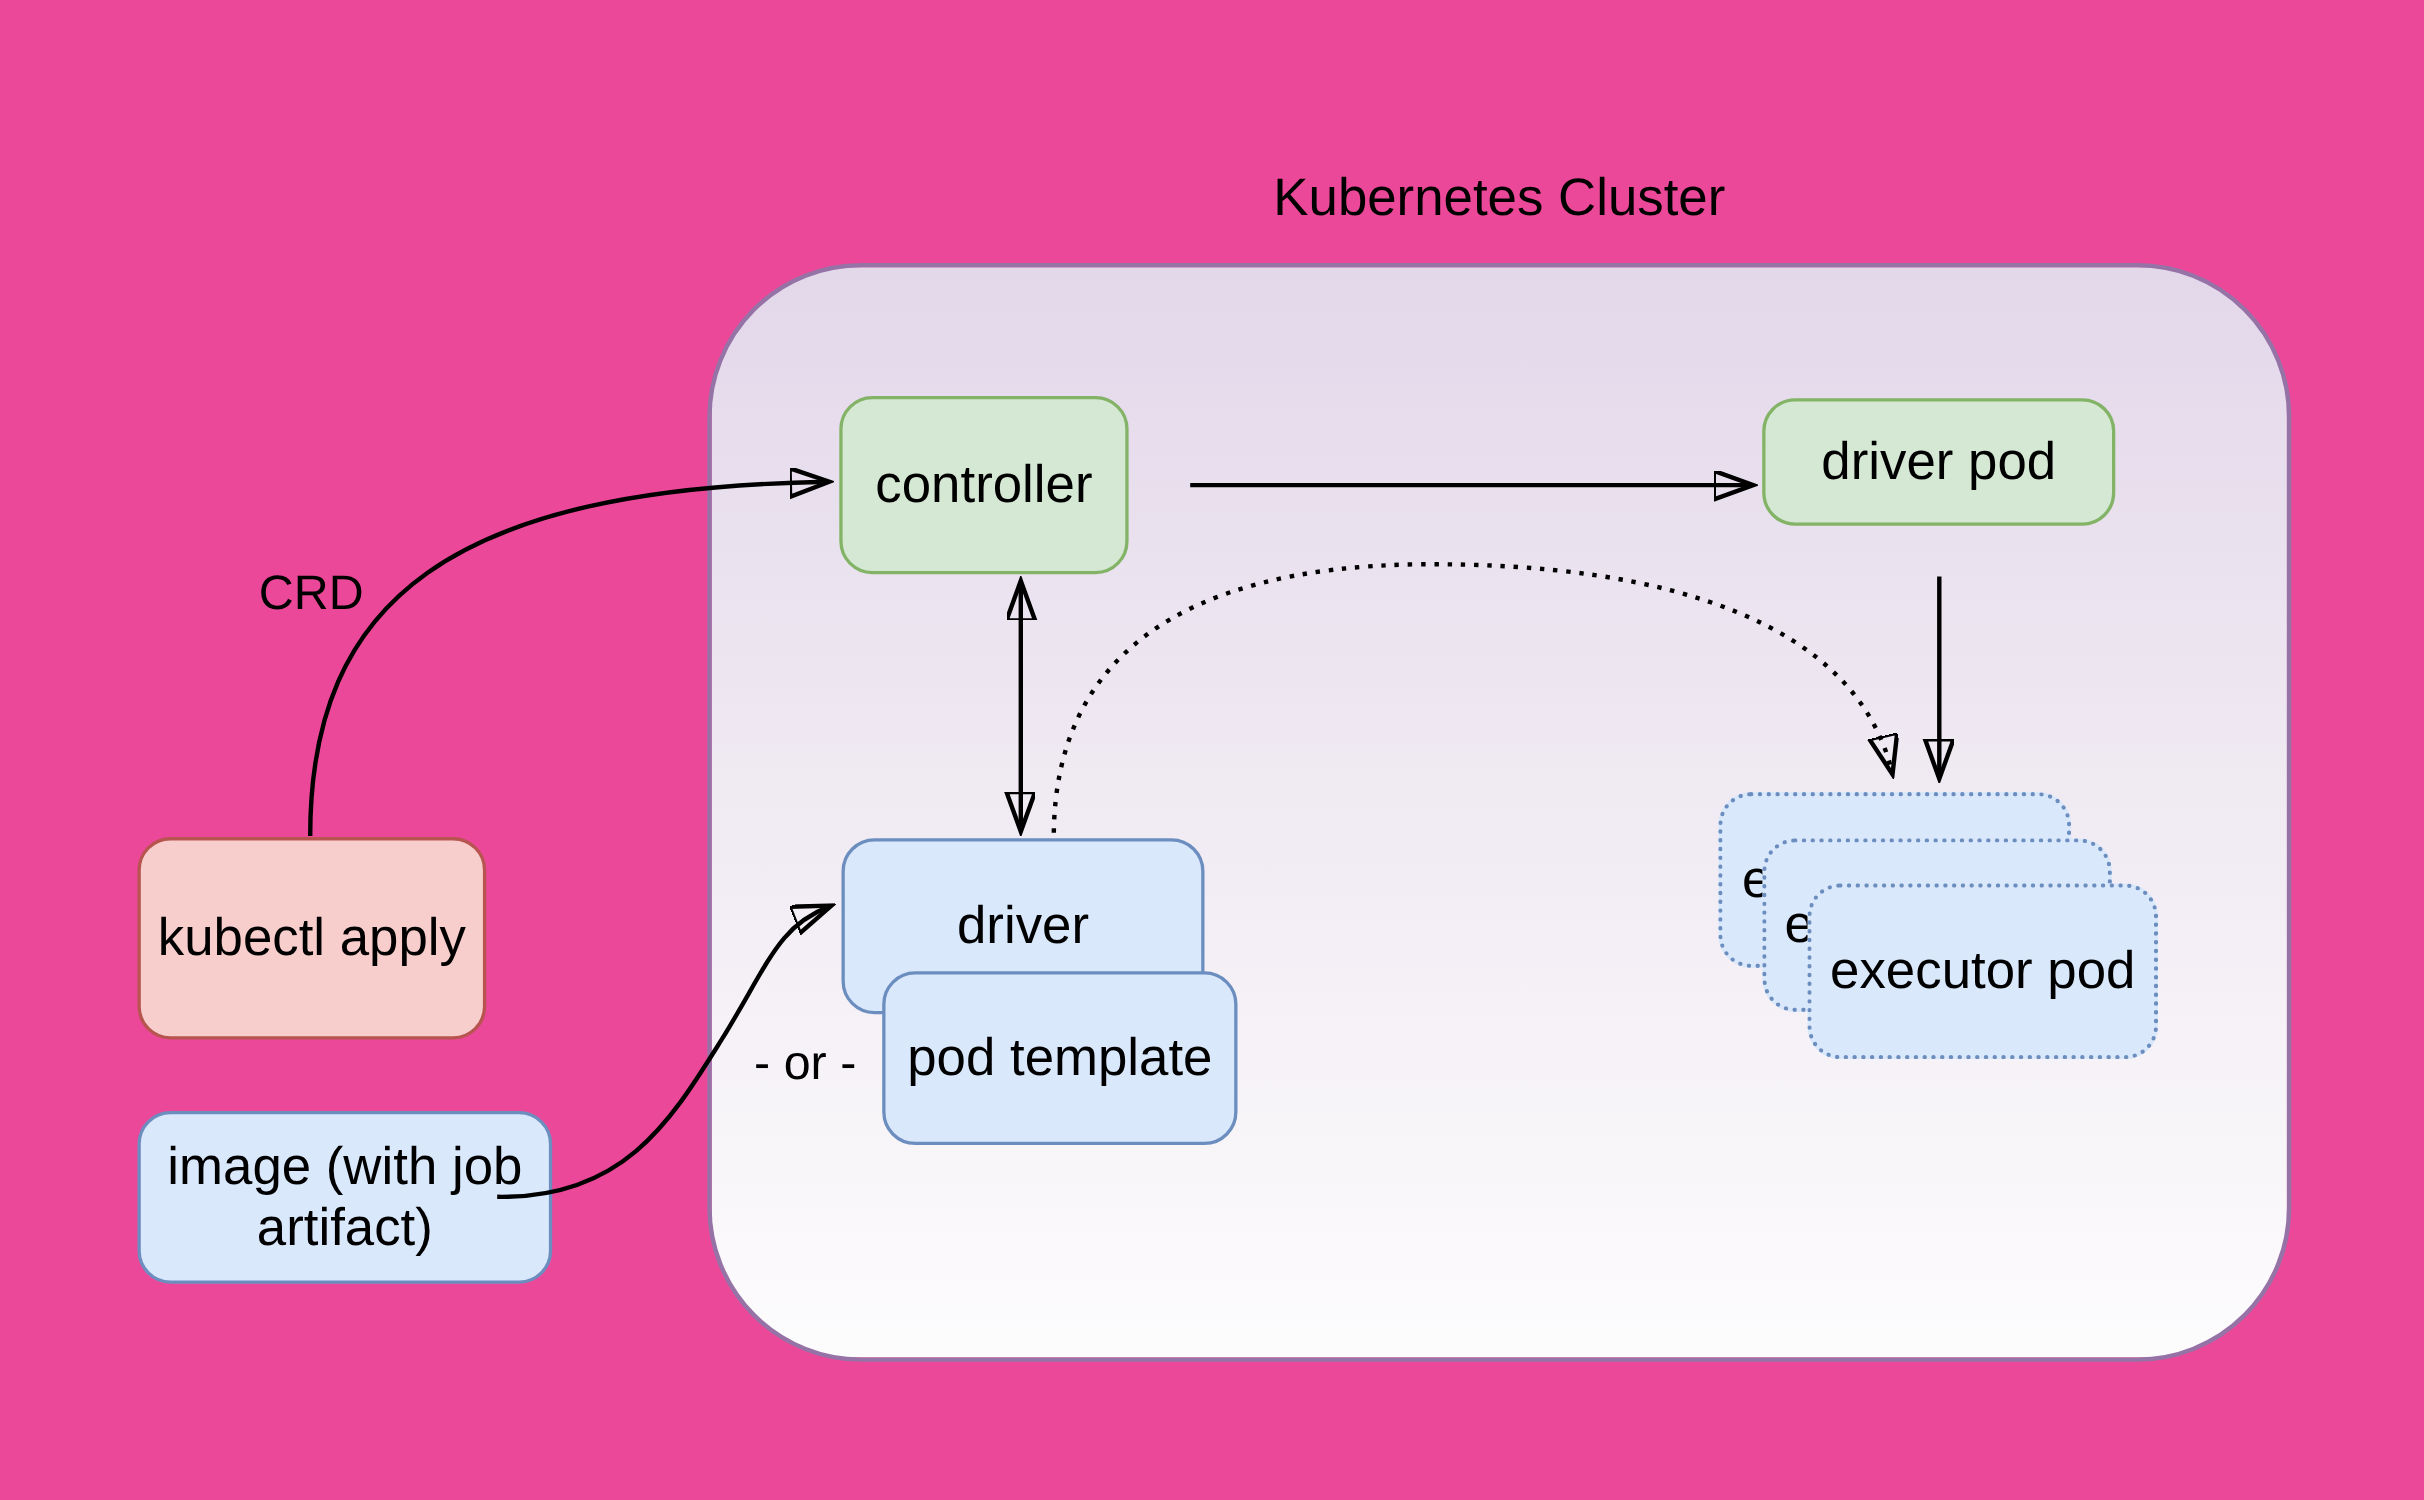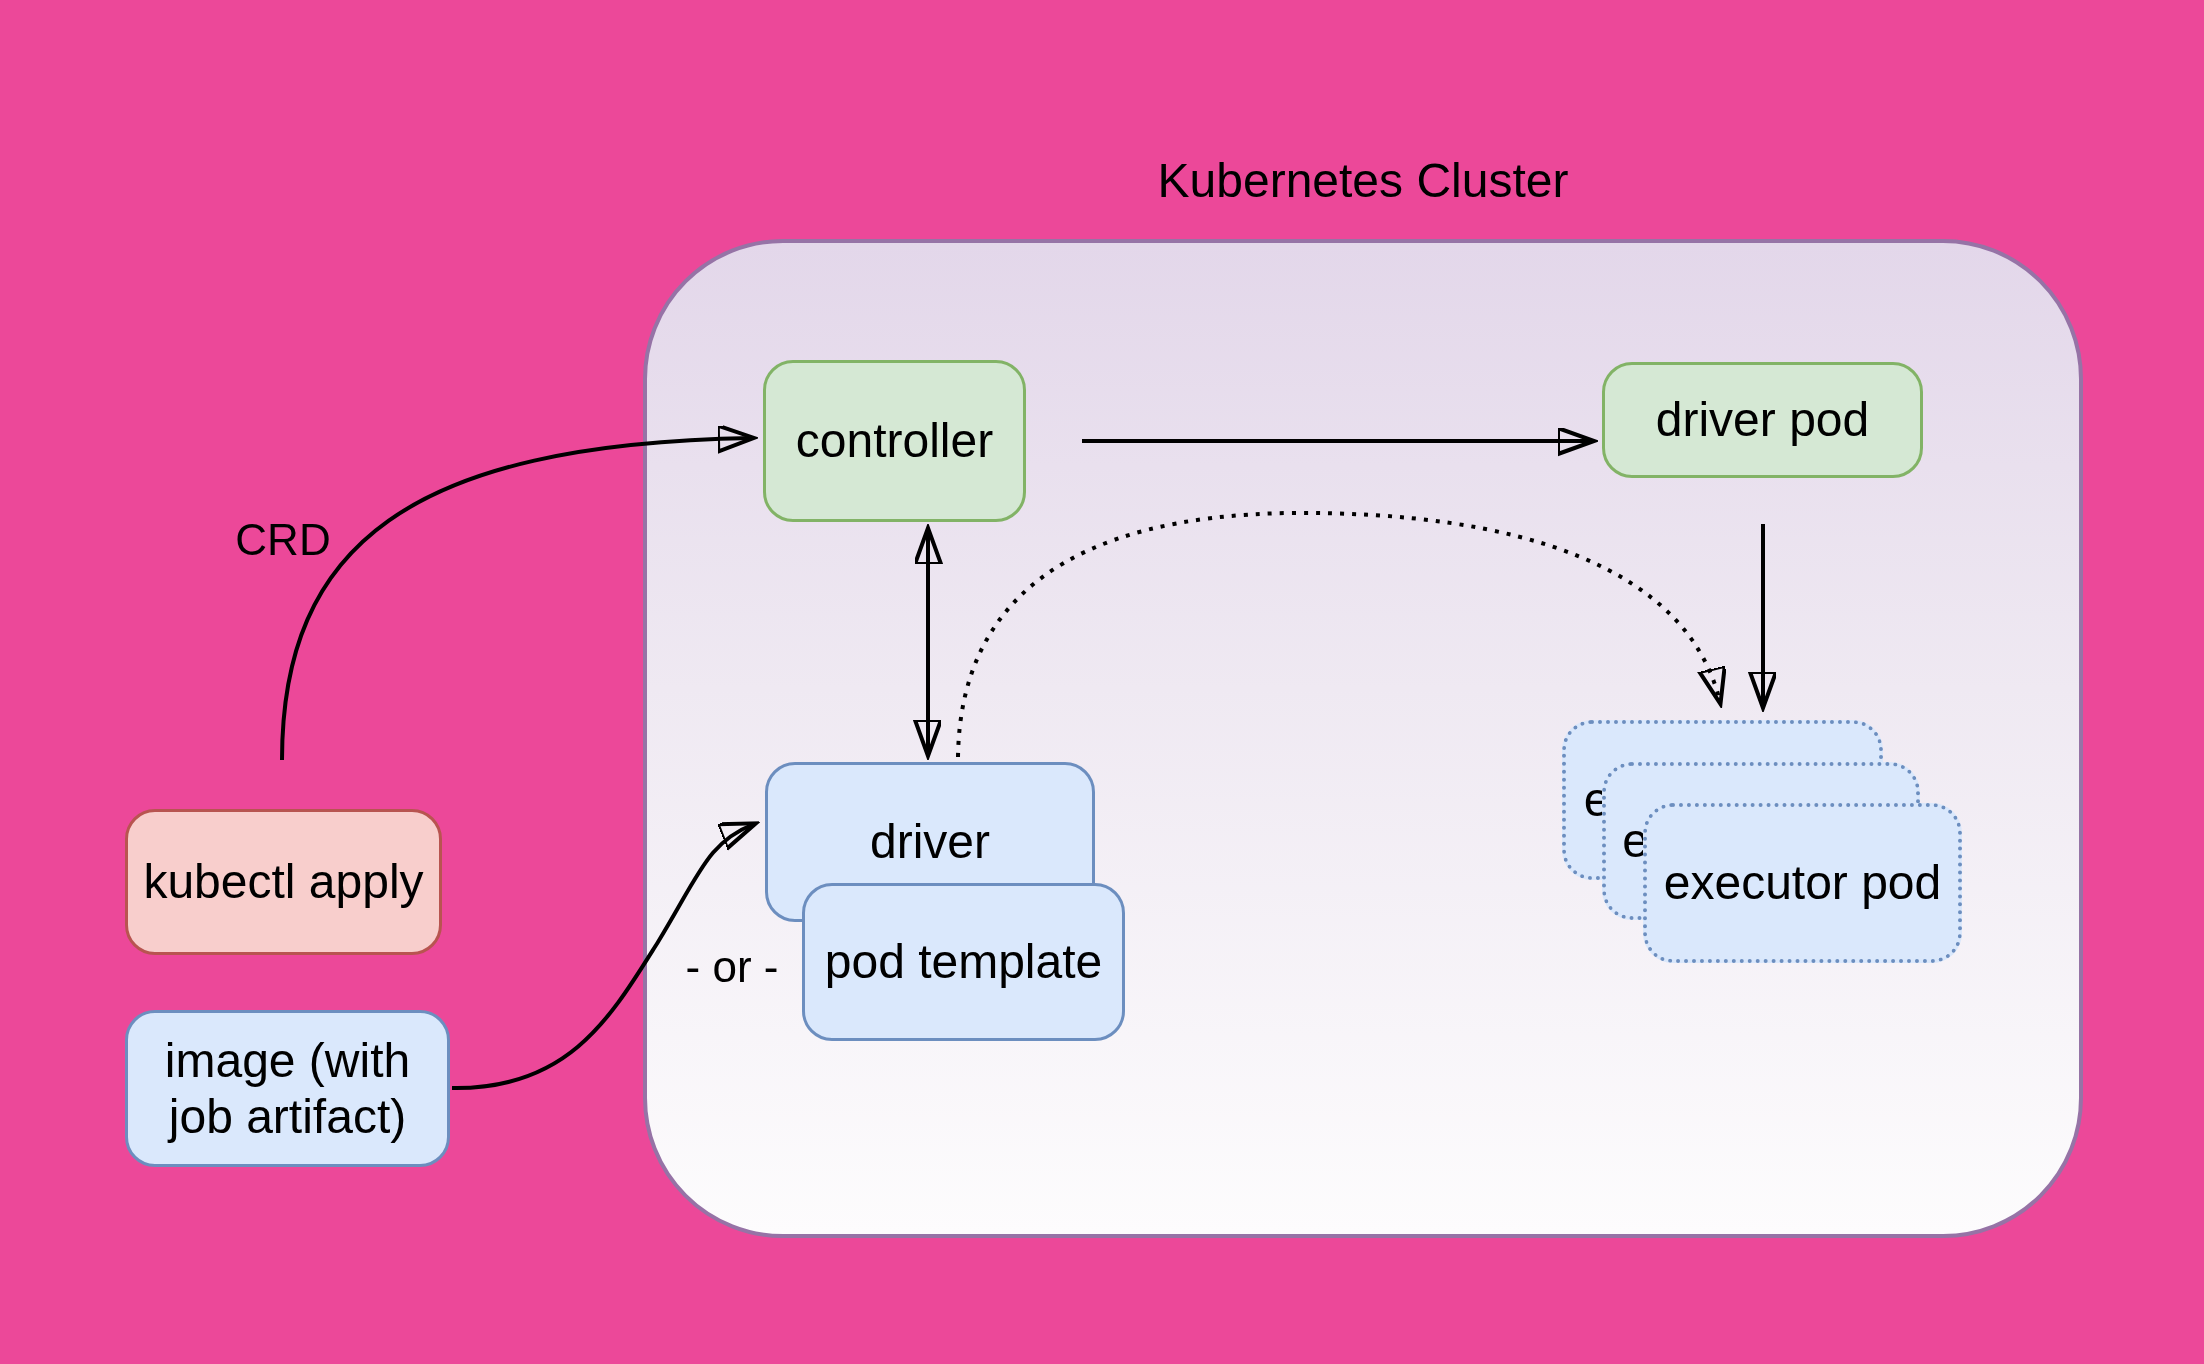--- a/index.html
+++ b/index.html
@@ -45,22 +45,22 @@
     text-align: center;
     font-size: 48px;
     line-height: 1.15;
     padding: 6px 10px;
   }
   .node.green { background: #d5e8d4; border-color: #82b366; }
   .node.blue  { background: #dae8fc; border-color: #6c8ebf; }
   .node.red   { background: #f8cecc; border-color: #b85450; }
   .node.dotted { border-style: dotted; border-width: 4px; }
 
-  #node-kubectl-apply      { left: 125px;  top: 761px;  width: 317px; height: 146px; margin-top: 48px; }
-  #node-image-artifact     { left: 125px;  top: 1010px; width: 325px; height: 157px; }
+  #node-kubectl-apply      { left: 125px;  top: 761px;  width: 317px; height: 184px; }
+  #node-image-artifact     { left: 125px;  top: 1010px; width: 377px; height: 157px; }
   #node-controller         { left: 763px;  top: 360px;  width: 263px; height: 162px; }
   #node-driver-pod         { left: 1602px; top: 362px;  width: 321px; height: 116px; }
   #node-image              { left: 765px;  top: 762px;  width: 330px; height: 160px; }
   #node-pod-template       { left: 802px;  top: 883px;  width: 323px; height: 158px; }
   #node-executor-back      { left: 1562px; top: 720px;  width: 321px; height: 160px; }
   #node-executor-middle    { left: 1602px; top: 762px;  width: 318px; height: 158px; }
   #node-executor-front     { left: 1643px; top: 803px;  width: 319px; height: 160px; }
 
   .edge-label {
     position: absolute;

